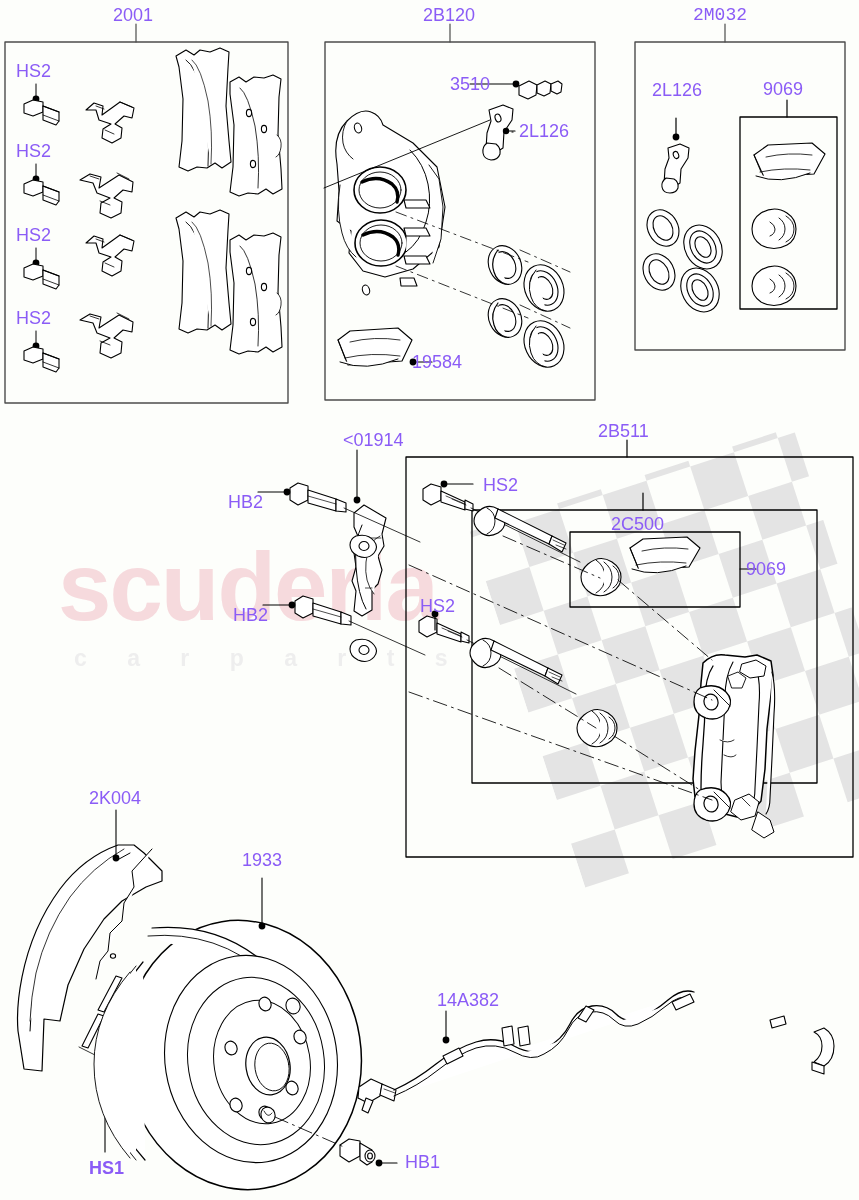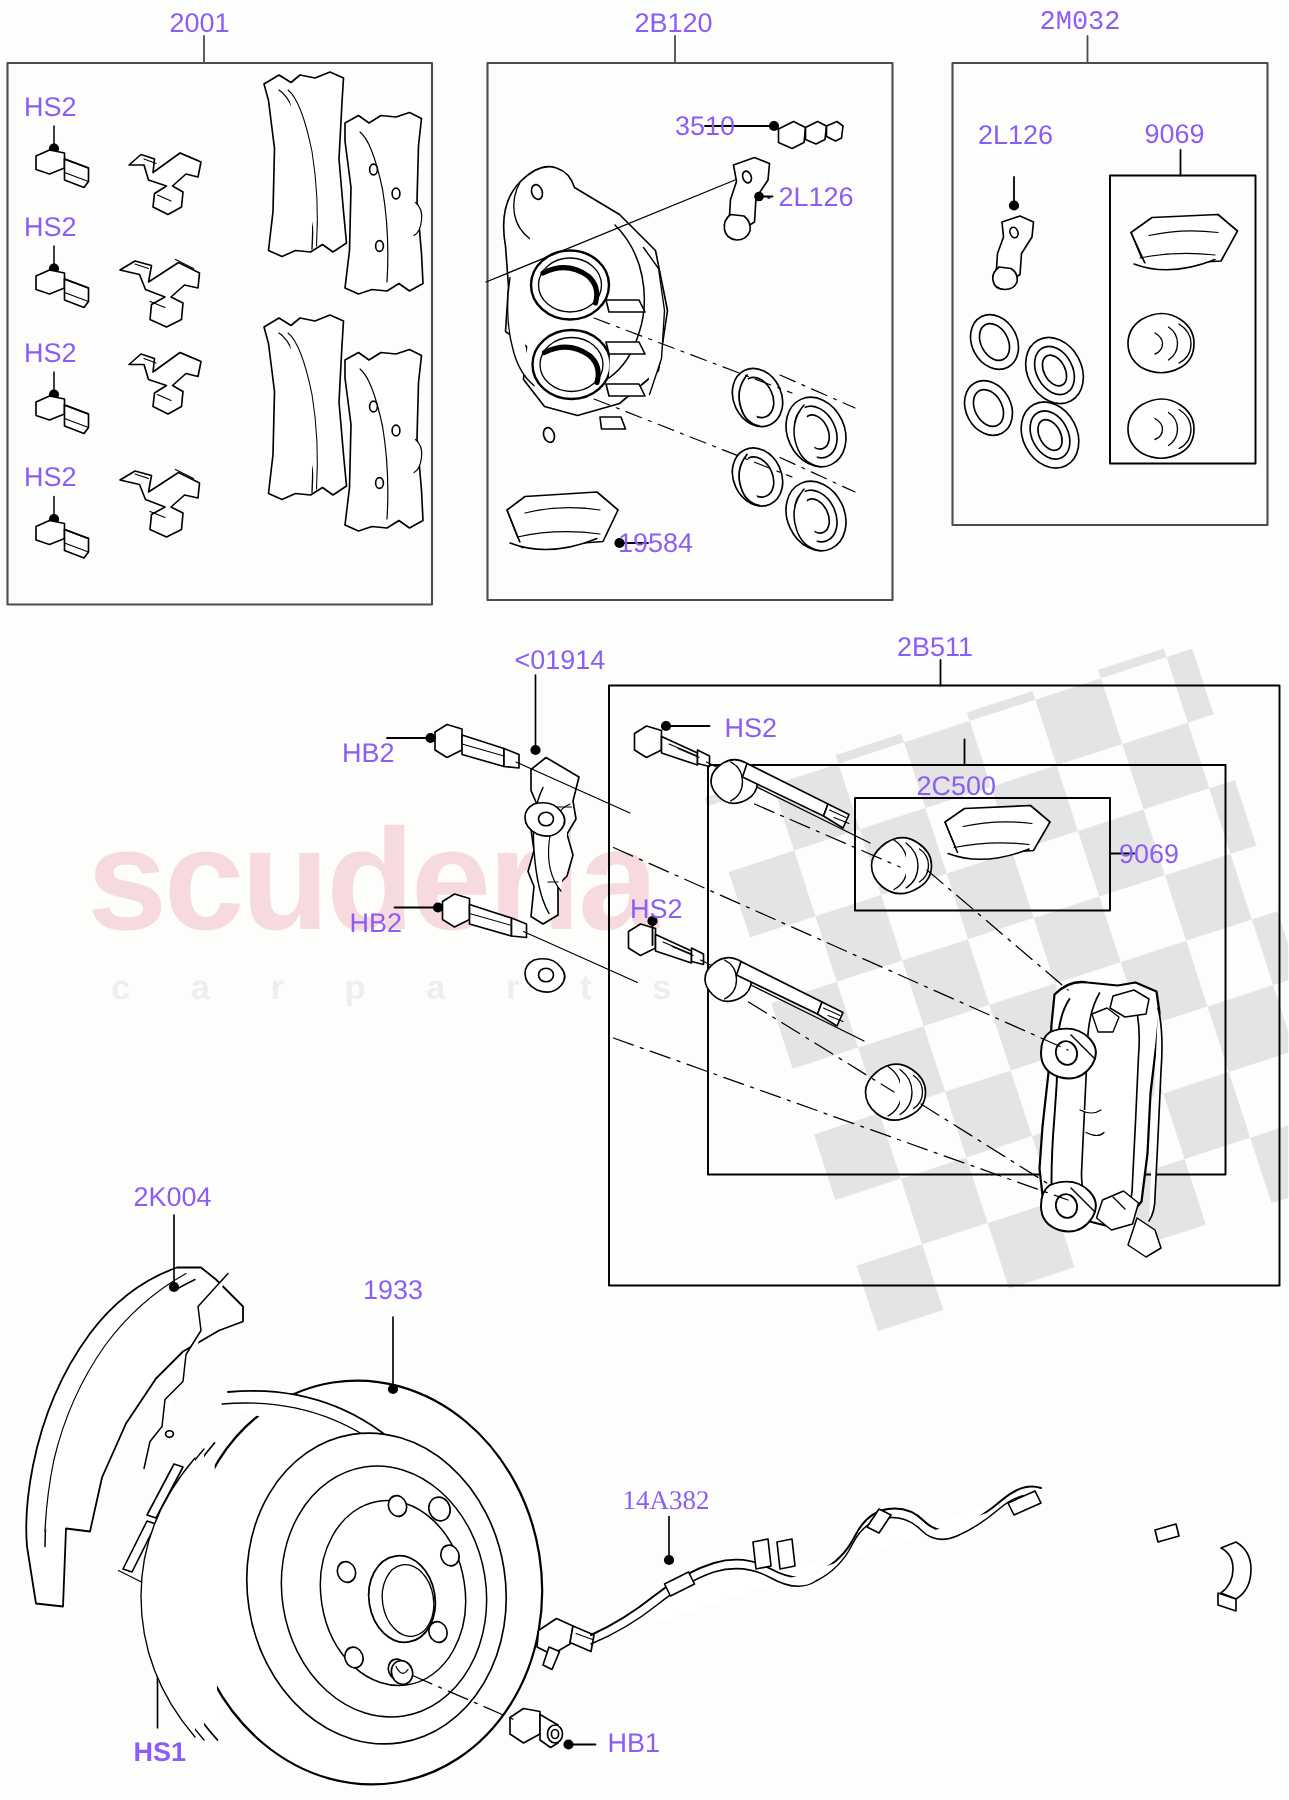--- a/index.html
+++ b/index.html
@@ -583,16 +583,16 @@
   <div class="lbl" style="left:412px;top:353px;">19584</div>
   <div class="lbl" style="left:652px;top:81px;">2L126</div>
   <div class="lbl" style="left:319px;top:431px;margin-left:24px;">&lt;01914</div>
   <div class="lbl" style="left:228px;top:493px;">HB2</div>
   <div class="lbl" style="left:233px;top:606px;">HB2</div>
   <div class="lbl" style="left:483px;top:476px;">HS2</div>
   <div class="lbl" style="left:420px;top:597px;">HS2</div>
   <div class="lbl" style="left:89px;top:789px;">2K004</div>
   <div class="lbl" style="left:242px;top:851px;">1933</div>
   <div class="lbl" style="left:89px;top:1159px;font-weight:bold;">HS1</div>
-  <div class="lbl" style="left:415px;top:991px;font-family:Liberation Serif, serif;">14A382</div>
+  <div class="lbl" style="left:437px;top:991px;">14A382</div>
   <div class="lbl" style="left:405px;top:1153px;">HB1</div>
 
 </div>
 
 </body></html>

